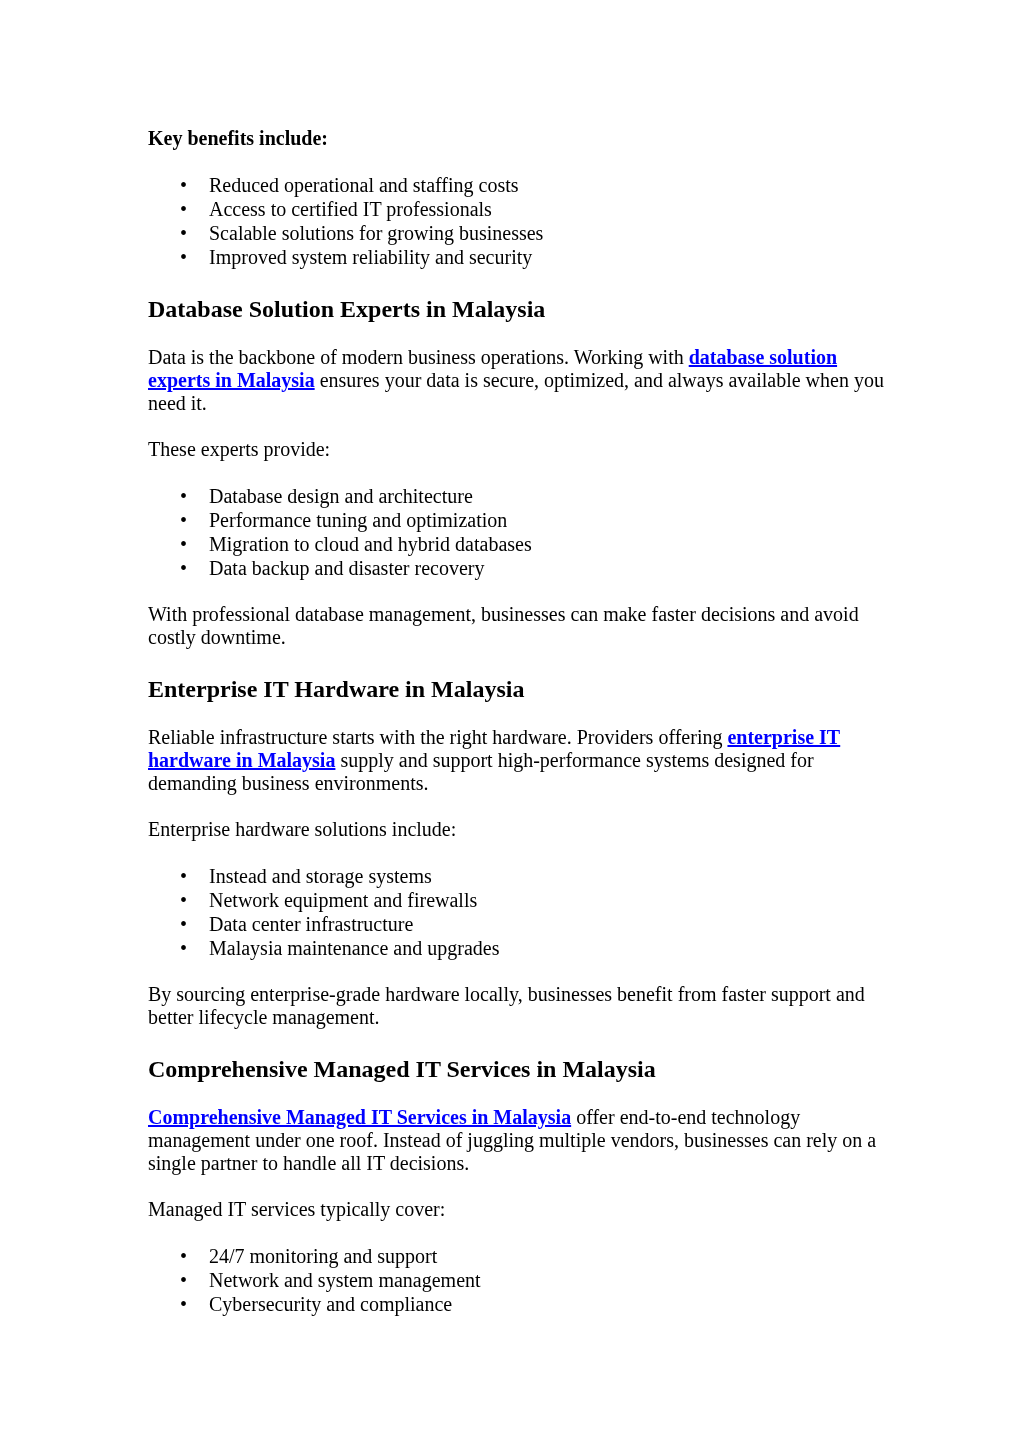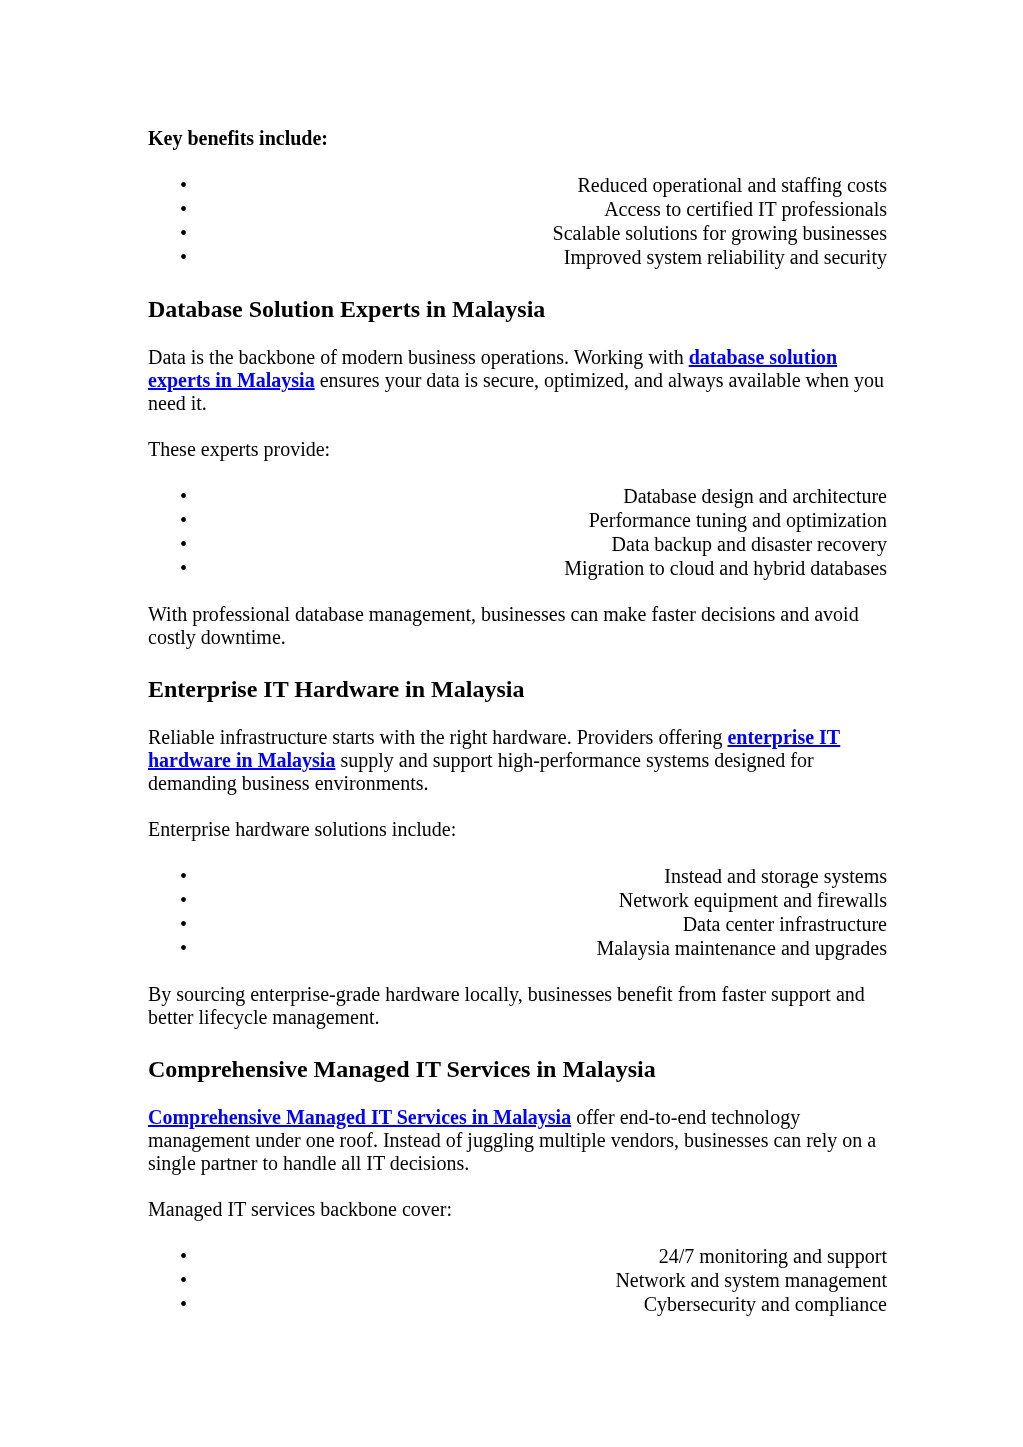--- a/index.html
+++ b/index.html
@@ -34,21 +34,20 @@
   }
   ul.bullet-list {
     list-style: none;
     margin: 23px 0;
     padding: 0;
   }
   ul.bullet-list li {
     position: relative;
     padding-left: 61px;
     line-height: 24px;
-    text-align: right;
   }
   ul.bullet-list li::before {
     content: "\2022";
     position: absolute;
     left: 32px;
     top: 0;
     line-height: 24px;
   }
   a.doclink {
     color: #0000ff;
@@ -73,22 +72,22 @@
 
   <h2 class="section-heading">Database Solution Experts in Malaysia</h2>
 
   <p class="para"><span>Data is the backbone of modern business operations. Working with </span><a class="doclink">database solution experts in Malaysia</a><span> ensures your data is secure, optimized, and always available when you need it.</span></p>
 
   <p class="para">These experts provide:</p>
 
   <ul class="bullet-list">
     <li>Database design and architecture</li>
     <li>Performance tuning and optimization</li>
+    <li>Migration to cloud and hybrid databases</li>
     <li>Data backup and disaster recovery</li>
-    <li>Migration to cloud and hybrid databases</li>
   </ul>
 
   <p class="para">With professional database management, businesses can make faster decisions and avoid costly downtime.</p>
 
   <h2 class="section-heading">Enterprise IT Hardware in Malaysia</h2>
 
   <p class="para"><span>Reliable infrastructure starts with the right hardware. Providers offering </span><a class="doclink">enterprise IT hardware in Malaysia</a><span> supply and support high-performance systems designed for demanding business environments.</span></p>
 
   <p class="para">Enterprise hardware solutions include:</p>
 
@@ -98,21 +97,21 @@
     <li>Data center infrastructure</li>
     <li>Malaysia maintenance and upgrades</li>
   </ul>
 
   <p class="para">By sourcing enterprise-grade hardware locally, businesses benefit from faster support and better lifecycle management.</p>
 
   <h2 class="section-heading">Comprehensive Managed IT Services in Malaysia</h2>
 
   <p class="para"><a class="doclink">Comprehensive Managed IT Services in Malaysia</a><span> offer end-to-end technology management under one roof. Instead of juggling multiple vendors, businesses can rely on a single partner to handle all IT decisions.</span></p>
 
-  <p class="para">Managed IT services backbone cover:</p>
+  <p class="para">Managed IT services typically cover:</p>
 
   <ul class="bullet-list">
     <li>24/7 monitoring and support</li>
     <li>Network and system management</li>
     <li>Cybersecurity and compliance</li>
   </ul>
 
 </div>
 
 </body></html>

